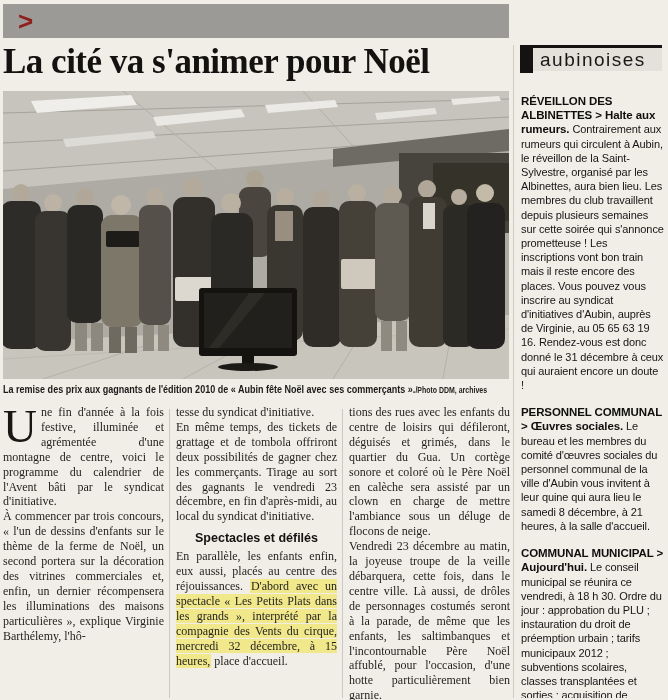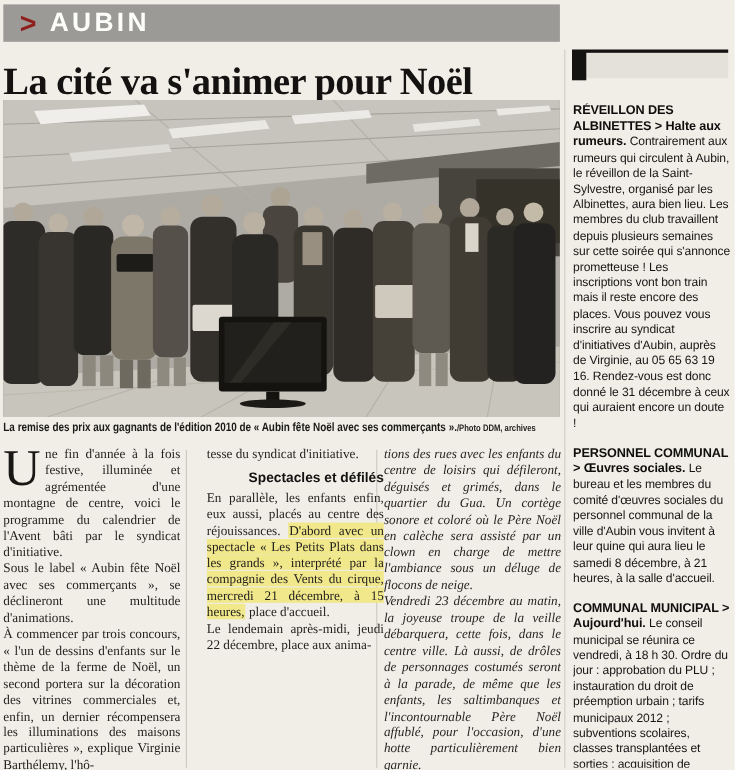--- a/index.html
+++ b/index.html
@@ -21,21 +21,21 @@
     font-family:"Liberation Sans", sans-serif; font-weight:bold;
     font-size:26px; color:#8e1f1d; margin-right:12px; line-height:1;
   }
   .header-title {
     font-family:"Liberation Sans", sans-serif; font-weight:bold;
     font-size:24px; color:#fdfdfb; letter-spacing:3px; line-height:1;
   }
 
   
   .headline {
-    position:absolute; left:3px; top:54px; width:508px;
+    position:absolute; left:3px; top:42px; width:508px;
     font-family:"Liberation Serif", serif; font-weight:bold;
     font-size:35px; letter-spacing:-0.5px; color:#131210; white-space:nowrap;
   }
 
   
   .aubi-box {
     position:absolute; left:520px; top:45px; width:142px; height:26px;
     background:#e3e1da; border-top:3px solid #141312;
     display:flex; align-items:center;
   }
@@ -61,30 +61,30 @@
   }
   .caption .credit { font-size:8.5px; color:#24231f; }
 
   
   .col {
     position:absolute; top:405px; width:161px; height:295px;
     font-size:12px; line-height:14.9px; text-align:justify; color:#201f1c;
     overflow:hidden;
   }
   .col-1 { left:3px; }
-  .col-2 { left:188px; }
-  .col-3 { left:349px;font-style:italic; }
+  .col-2 { left:176px; }
+  .col-3 { left:349px; }
   .col p { margin:0; }
   .dropcap {
     float:left; font-size:47px; line-height:38px; padding:2px 4px 0 0;
     font-family:"Liberation Serif", serif; color:#181714;
   }
   .subhead {
     font-family:"Liberation Sans", sans-serif; font-weight:bold;
-    font-size:12.5px; margin:7px 0 3px; color:#131210; text-align:right;
+    font-size:12.5px; margin:7px 0 3px; color:#131210; text-align:center;
   }
   mark { background:#f1e78b; color:inherit; padding:0 1px; }
 
   .vrule { position:absolute; width:1px; background:#ccc9c0; }
   .vrule-a { left:169px; top:409px; height:289px; }
   .vrule-b { left:342px; top:409px; height:289px; }
   .vrule-c { left:513px; top:45px;  height:653px; background:#cfccc4; }
 
   
   .sidebar {
@@ -95,27 +95,27 @@
   .sb-item { margin-bottom:13px; }
   .sb-head { font-size:11.5px; font-weight:bold; color:#0f0e0d; }
 </style>
 </head>
 <body>
 
 <div class="page">
 
   <div class="header-bar">
     <span class="header-arrow">&gt;</span>
-    <span class="header-title">AUBIN</span>
   </div>
 
   <h1 class="headline">La cité va s'animer pour Noël</h1>
 
   <div class="aubi-box">
     <span class="aubi-flag"></span>
+    <span class="aubi-text">aubinoises</span>
   </div>
 
   <div class="photo">
     <svg width="506" height="288" viewBox="0 0 506 288" xmlns="http://www.w3.org/2000/svg">
       <rect x="0" y="0" width="506" height="288" fill="#aeaba4"></rect>
 
       <polygon points="0,0 506,0 506,52 0,98" fill="#c7c4bd"></polygon>
       <line x1="0" y1="22" x2="506" y2="8" stroke="#a5a29b" stroke-width="1"></line>
       <line x1="0" y1="52" x2="506" y2="26" stroke="#a5a29b" stroke-width="1"></line>
       <line x1="0" y1="80" x2="506" y2="44" stroke="#a5a29b" stroke-width="1"></line>
@@ -199,29 +199,28 @@
   </div>
 
   <p class="caption"><span>La remise des prix aux gagnants de l'édition 2010 de « Aubin fête Noël avec ses commerçants ».</span><span class="credit">/Photo DDM, archives</span></p>
 
   <div class="vrule vrule-a"></div>
   <div class="vrule vrule-b"></div>
   <div class="vrule vrule-c"></div>
 
   <div class="col col-1">
     <p><span class="dropcap">U</span><span>ne fin d'année à la fois festive, illuminée et agrémentée d'une montagne de centre, voici le programme du calendrier de l'Avent bâti par le syndicat d'initiative.</span></p>
-    <p>Sous le label « Aubin fête Noël avec ses commerçants », se déclineront une multitude d'animations.</p>
     <p>À commencer par trois concours, « l'un de dessins d'enfants sur le thème de la ferme de Noël, un second portera sur la décoration des vitrines commerciales et, enfin, un dernier récompensera les illuminations des maisons particulières », explique Virginie Barthélemy, l'hô-</p>
   </div>
 
   <div class="col col-2">
     <p>tesse du syndicat d'initiative.</p>
+    <p>En même temps, des tickets de grattage et de tombola offriront deux possibilités de gagner chez les commerçants. Tirage au sort des gagnants le vendredi 23 décembre, en fin d'après-midi, au local du syndicat d'initiative.</p>
     <h3 class="subhead">Spectacles et défilés</h3>
-    <p><span>En parallèle, les enfants enfin, eux aussi, placés au centre des réjouissances. </span><mark>D'abord avec un spectacle « Les Petits Plats dans les grands », interprété par la compagnie des Vents du cirque, mercredi 21 décembre, à 15 heures,</mark><span> place d'accueil.</span></p>
-    <p>Le lendemain après-midi, jeudi 22 décembre, place aux anima-</p>
+    <p><span>En parallèle, les enfants enfin, eux aussi, placés au centre des réjouissances. </span><mark>D'abord avec un spectacle « Les Petits Plats dans les grands », interprété par la compagnie des Vents du cirque, mercredi 32 décembre, à 15 heures,</mark><span> place d'accueil.</span></p>
   </div>
 
   <div class="col col-3">
     <p>tions des rues avec les enfants du centre de loisirs qui défileront, déguisés et grimés, dans le quartier du Gua. Un cortège sonore et coloré où le Père Noël en calèche sera assisté par un clown en charge de mettre l'ambiance sous un déluge de flocons de neige.</p>
     <p>Vendredi 23 décembre au matin, la joyeuse troupe de la veille débarquera, cette fois, dans le centre ville. Là aussi, de drôles de personnages costumés seront à la parade, de même que les enfants, les saltimbanques et l'incontournable Père Noël affublé, pour l'occasion, d'une hotte particulièrement bien garnie.</p>
   </div>
 
   <div class="sidebar">
     <p class="sb-item">
       <strong class="sb-head"><span>RÉVEILLON DES ALBINETTES</span> <span>&gt; Halte aux rumeurs.</span></strong>

